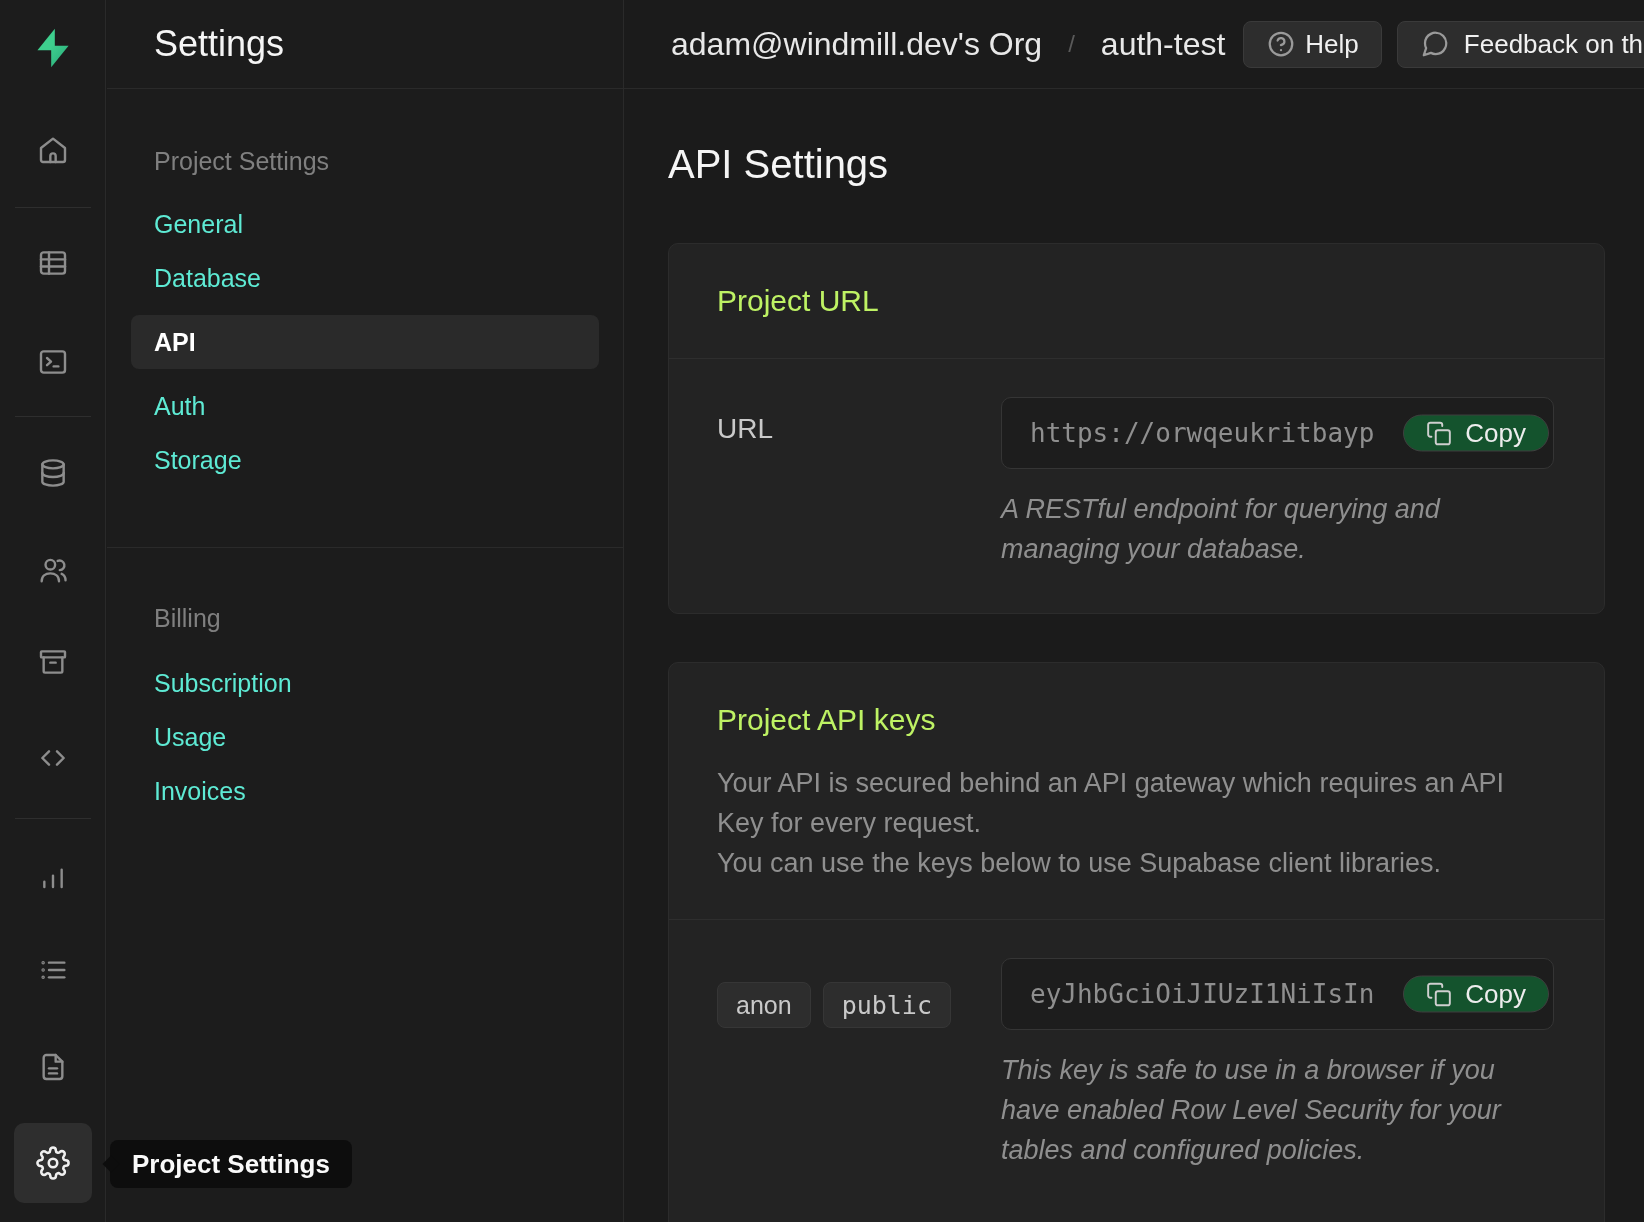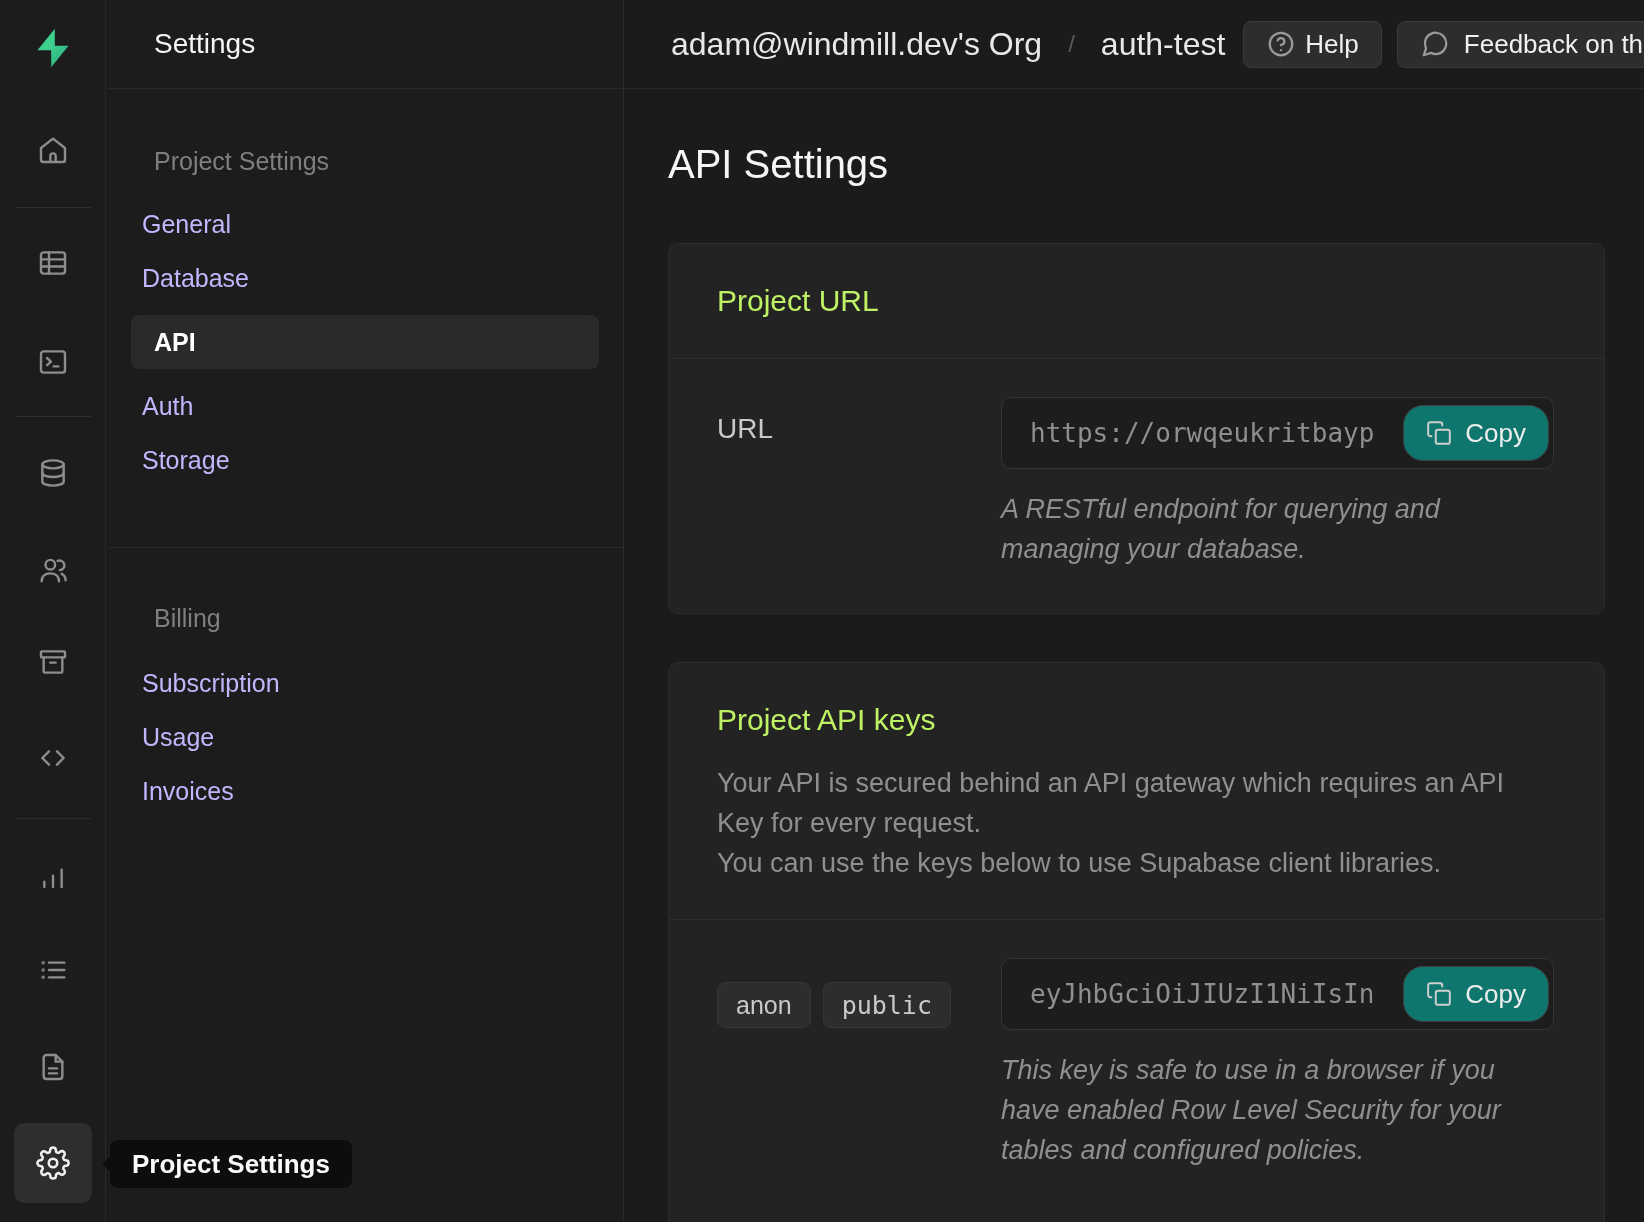--- a/index.html
+++ b/index.html
@@ -52,29 +52,29 @@
   }
 
   
   .settings-nav {
     position:absolute; left:107px; top:0; width:517px; height:100%;
     background:#1c1c1c; border-right:1px solid #2a2a2a;
   }
   .nav-header {
     height:89px; border-bottom:1px solid #2a2a2a;
     display:flex; align-items:center; padding-left:47px;
-    font-size:28px; color:#f5f5f5;
+    font-size:36px; color:#f5f5f5;
   }
   .nav-heading {
     margin-top:56px; padding-left:47px; font-size:25px; color:#7f7f7f; height:32px; line-height:32px;
   }
   .nav-list { margin-top:20px; }
   .nav-item {
-    height:54px; line-height:54px; padding-left:35px;
-    font-size:25px; color:#c4b5fd; cursor:pointer; white-space:nowrap;
+    height:54px; line-height:54px; padding-left:47px;
+    font-size:25px; color:#5eead4; cursor:pointer; white-space:nowrap;
   }
   .nav-item.active {
     margin:10px 24px; padding-left:23px; background:#2a2a2a; border-radius:8px;
     color:#ffffff; font-weight:700;
   }
   .nav-divider { margin-top:60px; height:1px; background:#2a2a2a; }
   .nav-heading.billing { margin-top:54px; }
   .nav-list.billing { margin-top:22px; }
 
   
@@ -122,22 +122,22 @@
   .input-wrap {
     position:relative; height:72px; background:#1d1d1d;
     border:1px solid #353535; border-radius:10px;
     display:flex; align-items:center; padding:0 28px; overflow:hidden;
   }
   .mono-value {
     font-family:"DejaVu Sans Mono", monospace; font-size:26px; color:#8f8f8f; white-space:nowrap;
   }
   .copy-btn {
     position:absolute; right:4px; top:50%; transform:translateY(-50%);
-    height:56px; padding:0 22px; display:flex; align-items:center; gap:13px;
-    background:#0f766e; border:1px solid #3f3f3f; border-radius:20px;
+    height:37px; padding:0 22px; display:flex; align-items:center; gap:13px;
+    background:#14532d; border:1px solid #3f3f3f; border-radius:20px;
     font-size:26px; color:#ededed; cursor:pointer;
   }
   .copy-btn svg { width:26px; height:26px; stroke:#cfcfcf; fill:none; stroke-width:1.8; stroke-linecap:round; stroke-linejoin:round; }
   .row-desc { margin-top:20px; font-size:27px; line-height:40px; color:#8f8f8f; max-width:553px;font-style:italic; }
 </style>
 </head>
 <body>
 
 <aside class="icon-rail">
   <div class="logo-box">

